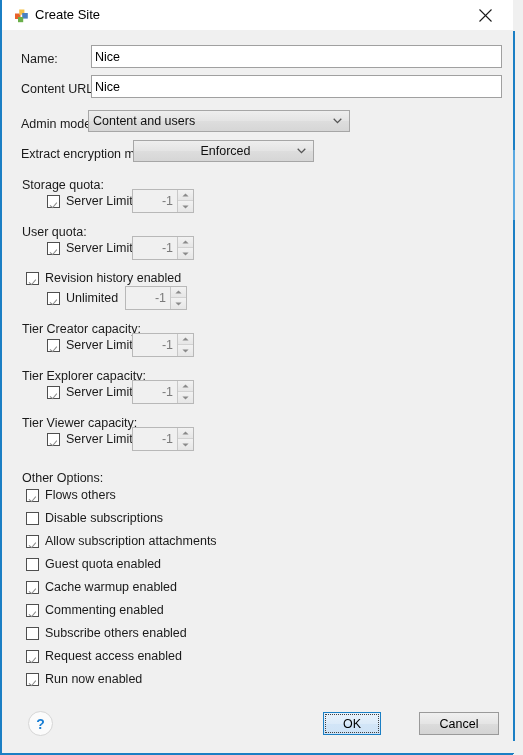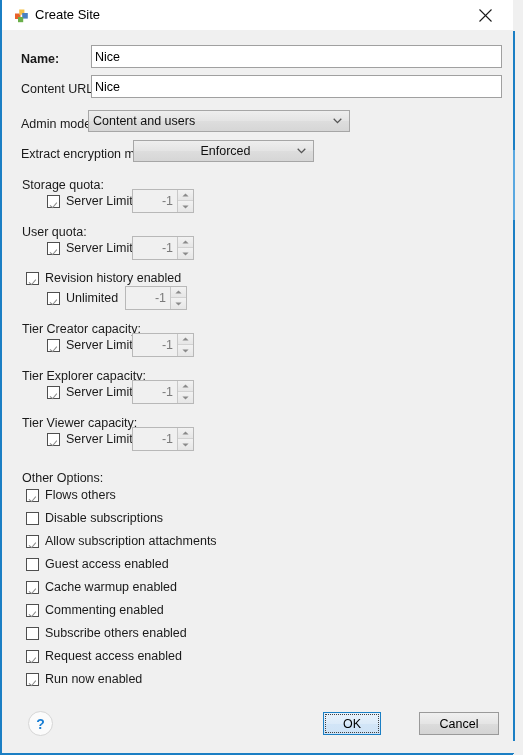--- a/index.html
+++ b/index.html
@@ -251,21 +251,21 @@
     <div id="close-button">
       <svg width="13" height="13" viewBox="0 0 13 13">
         <line x1="0.5" y1="0.5" x2="12.5" y2="12.5" stroke="#1a1a1a" stroke-width="1.1"></line>
         <line x1="12.5" y1="0.5" x2="0.5" y2="12.5" stroke="#1a1a1a" stroke-width="1.1"></line>
       </svg>
     </div>
   </div>
 
   <div id="body-area">
 
-    <div class="field-label" style="left:19px; top:22px; position:absolute;font-weight:bold;">Name:</div>
+    <div class="field-label" style="left:19px; top:22px; position:absolute;">Name:</div>
     <input class="text-input" style="left: 89px; top: 15px; width: 411px;" value="Nice">
 
     <div class="field-label" style="left:19px; top:52px; position:absolute;">Content URL</div>
     <input class="text-input" style="left: 89px; top: 45px; width: 411px;" value="Nice">
 
     <div class="field-label" style="left:19px; top:87px; position:absolute;">Admin mode:</div>
     <div class="combo" style="left:86px; top:80px; width:262px;">
       <span>Content and users</span>
       <span class="combo-arrow">
         <svg width="9" height="6" viewBox="0 0 9 6">
@@ -422,21 +422,21 @@
     <div class="cb-wrap" style="left:24px; top:481px;">
       <span class="cb-box"></span>
       <span class="cb-label">Disable subscriptions</span>
     </div>
     <div class="cb-wrap" style="left:24px; top:504px;">
       <span class="cb-box checked"></span>
       <span class="cb-label">Allow subscription attachments</span>
     </div>
     <div class="cb-wrap" style="left:24px; top:527px;">
       <span class="cb-box"></span>
-      <span class="cb-label">Guest access enabled</span>
+      <span class="cb-label">Guest quota enabled</span>
     </div>
     <div class="cb-wrap" style="left:24px; top:550px;">
       <span class="cb-box checked"></span>
       <span class="cb-label">Cache warmup enabled</span>
     </div>
     <div class="cb-wrap" style="left:24px; top:573px;">
       <span class="cb-box checked"></span>
       <span class="cb-label">Commenting enabled</span>
     </div>
     <div class="cb-wrap" style="left:24px; top:596px;">

